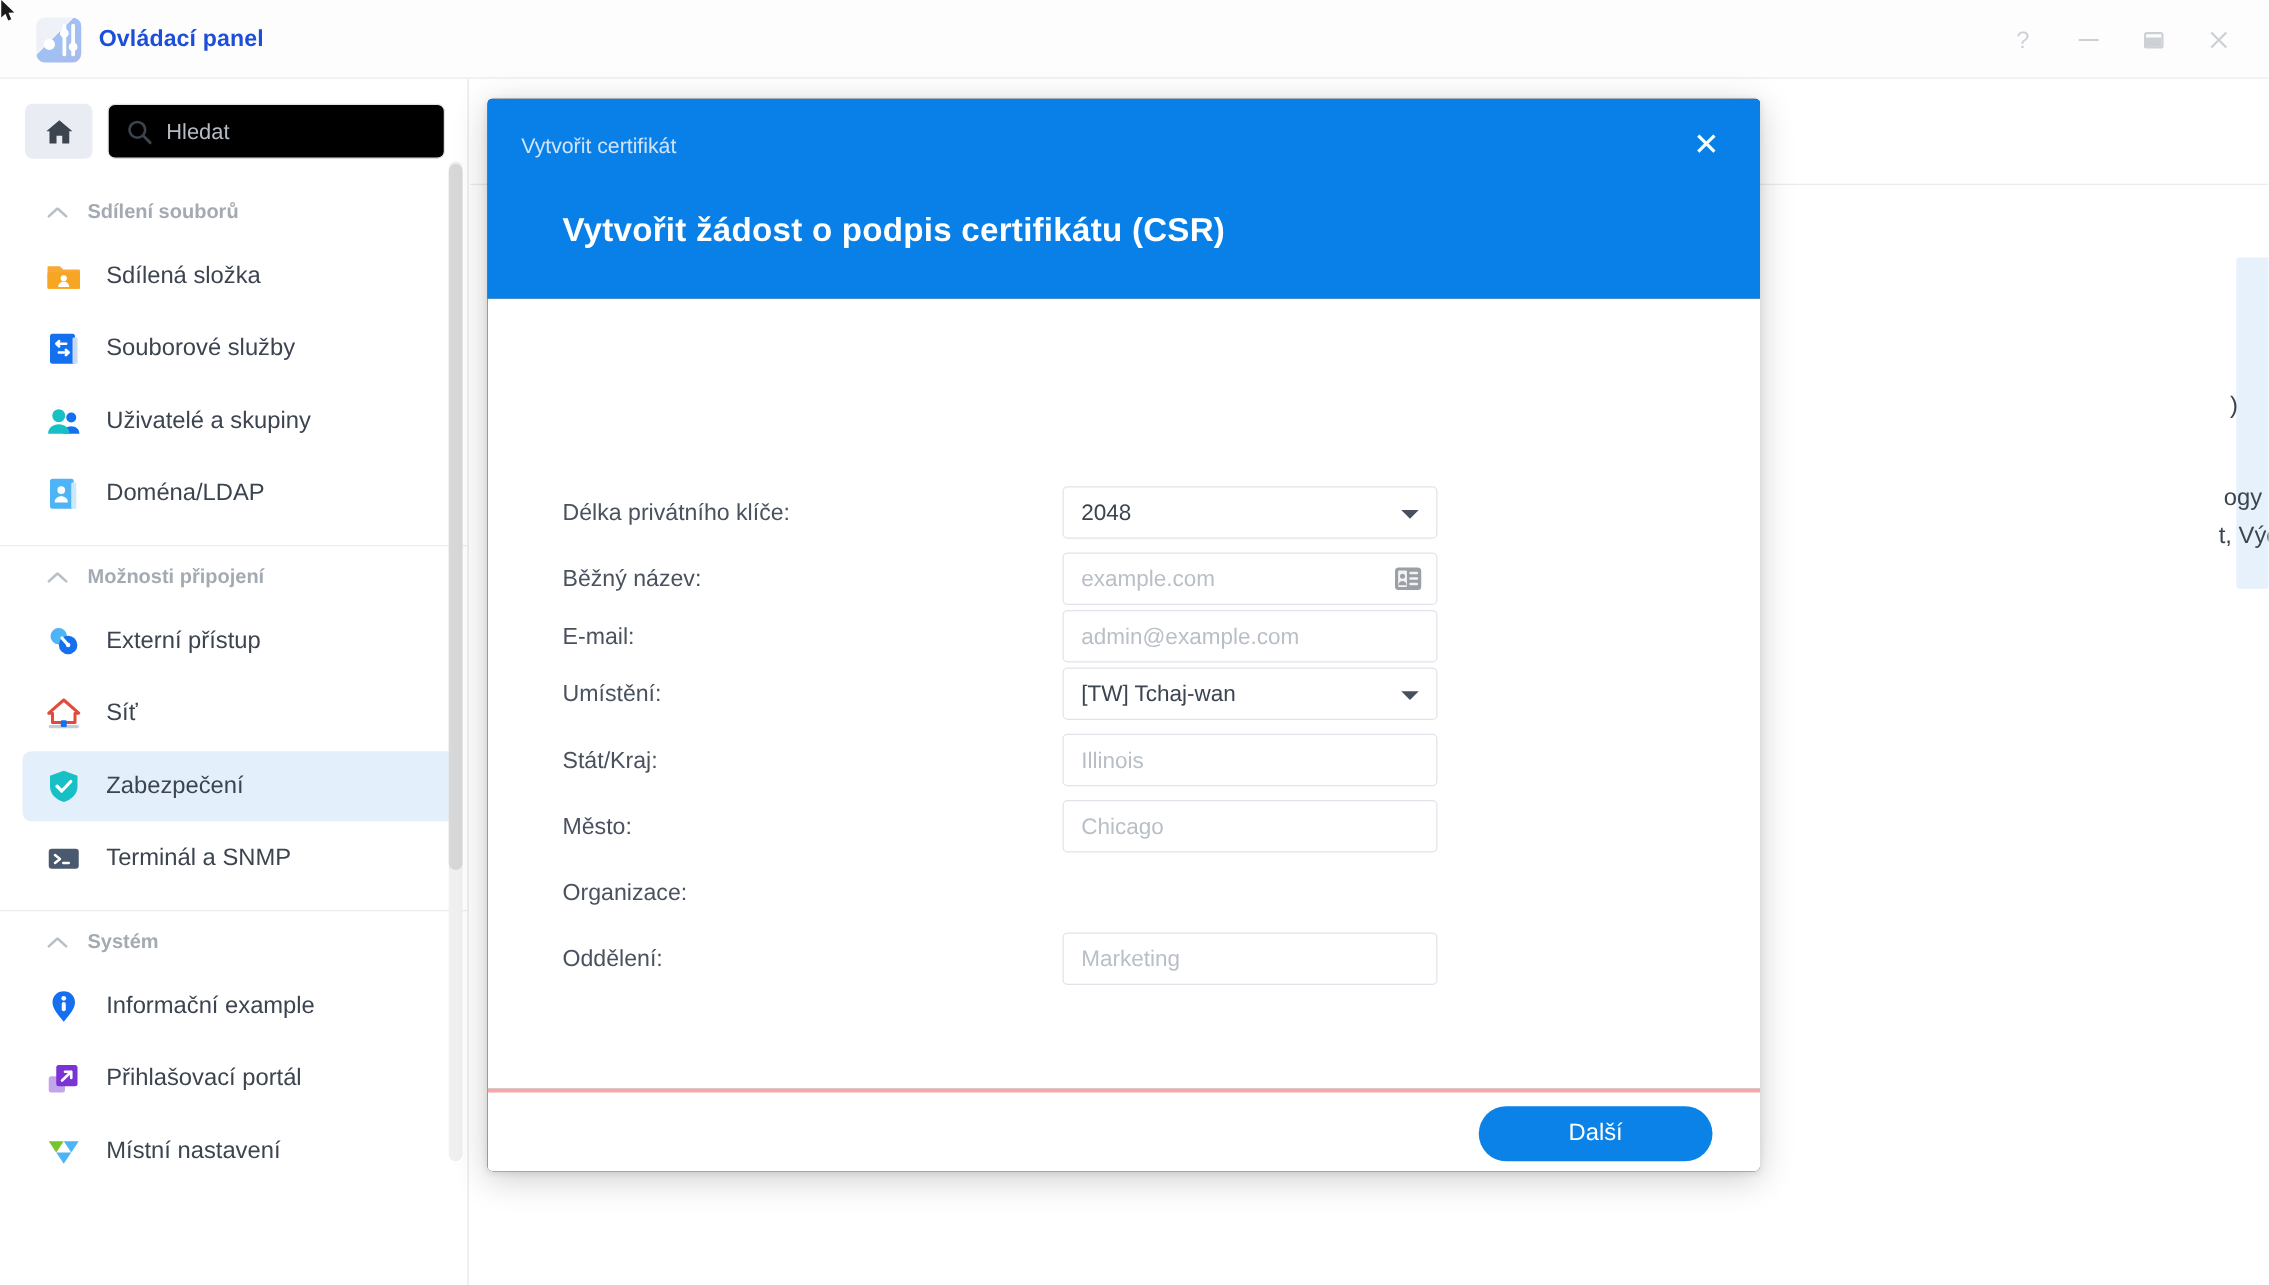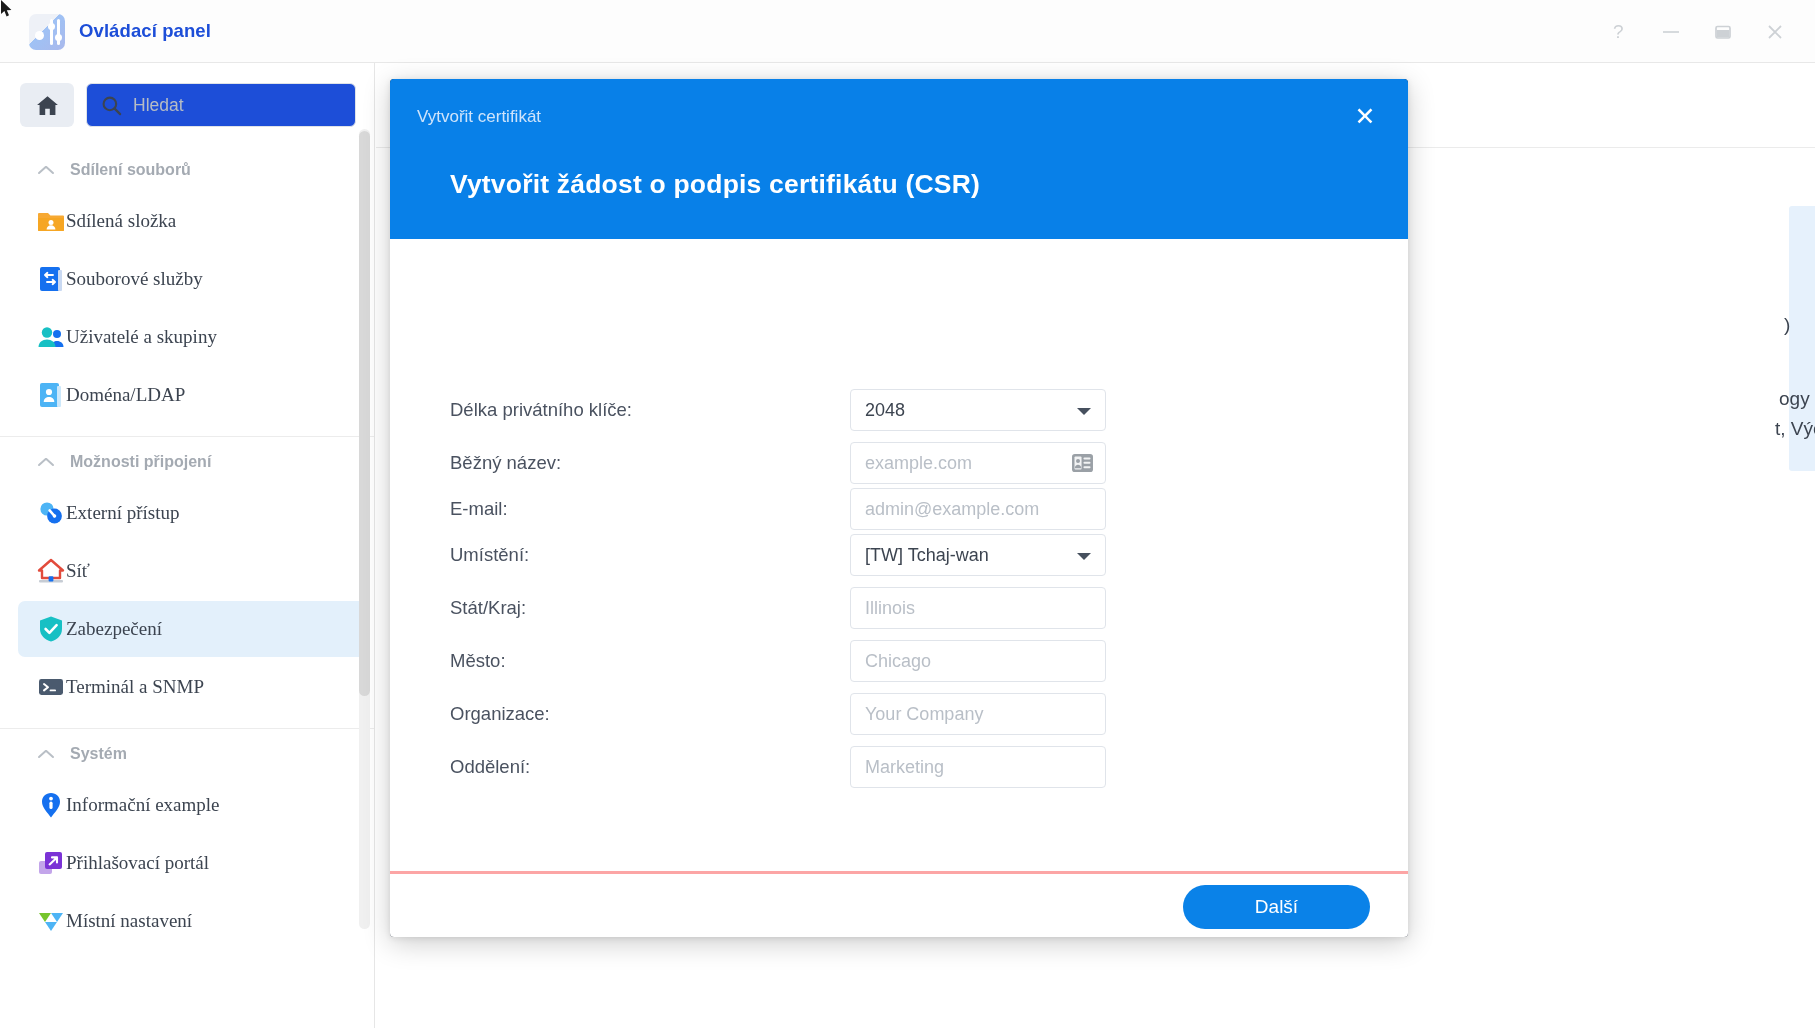--- a/index.html
+++ b/index.html
@@ -86,21 +86,21 @@
   .home-btn {
     width: 54px; height: 44px; border-radius: 6px;
     background: #e9edf3;
     display: flex; align-items: center; justify-content: center;
     cursor: pointer;
   }
   .search-box {
     flex: 1; height: 44px;
     border: 1px solid #dfe3e8; border-radius: 6px;
     display: flex; align-items: center; gap: 11px;
-    padding: 0 14px; background: #1d4ed8; cursor: text;
+    padding: 0 14px; background: #000000; cursor: text;
   }
   .search-box .ph { color: #b6bcc4; font-size: 17.5px; }
 
   .nav { margin-top: 14px; }
   .nav-section-head {
     display: flex; align-items: center; gap: 16px;
     padding: 12px 0 12px 38px;
     color: #a4aab2; font-size: 16px; font-weight: bold;
     cursor: pointer;
   }
@@ -108,25 +108,24 @@
     width: 16px; height: 10px; position: relative; flex: none;
   }
   .chev-up::before, .chev-up::after {
     content: ""; position: absolute; top: 4px;
     width: 11px; height: 2.4px; background: #b9bfc6; border-radius: 2px;
   }
   .chev-up::before { left: -1px; transform: rotate(-42deg); }
   .chev-up::after  { left: 5.5px; transform: rotate(42deg); }
 
   .nav-item {
-    display: flex; align-items: center; 
+    display: flex; align-items: center; gap: 19px;
     height: 56px; margin: 2px 8px 2px 18px;
     padding-left: 18px; border-radius: 7px;
     cursor: pointer;
-    font-family: Liberation Serif, serif;
   }
   .nav-item.selected { background: #e3f0fb; }
   .nav-item .label { font-size: 19px; color: #3c4450; }
   .nav-icon { width: 30px; height: 30px; flex: none; position: relative; }
   .nav-divider {
     height: 1px; background: #ececec; margin: 13px 0 4px 0;
   }
 
   
   .sb-track {
@@ -200,21 +199,21 @@
     position: absolute; left: 0; width: 100%;
     height: 46px;
     display: flex; align-items: center;
   }
   .form-row .f-label {
     position: absolute; left: 60px;
     font-size: 18.5px; color: #4a5260;
   }
   .field {
     position: absolute; left: 460px;
-    width: 256px; height: 42px;
+    width: 300px; height: 42px;
     border: 1px solid #e0e4ea; border-radius: 4px;
     background: #fff;
     display: flex; align-items: center;
     padding: 0 14px;
     font-size: 18px;
     cursor: text;
   }
   .field.select { cursor: pointer; }
   .field .val { color: #3c4450; }
   .field .ph { color: #b9bfc7; }
@@ -526,23 +525,20 @@
 
       <div class="form-row" style="top:399px">
         <span class="f-label">Město:</span>
         <span class="field">
           <span class="ph">Chicago</span>
         </span>
       </div>
 
       <div class="form-row" style="top:452px">
         <span class="f-label">Organizace:</span>
-        <span class="field">
-          <span class="ph">Your Company</span>
-        </span>
       </div>
 
       <div class="form-row" style="top:505px">
         <span class="f-label">Oddělení:</span>
         <span class="field">
           <span class="ph">Marketing</span>
         </span>
       </div>
 
     </div>

